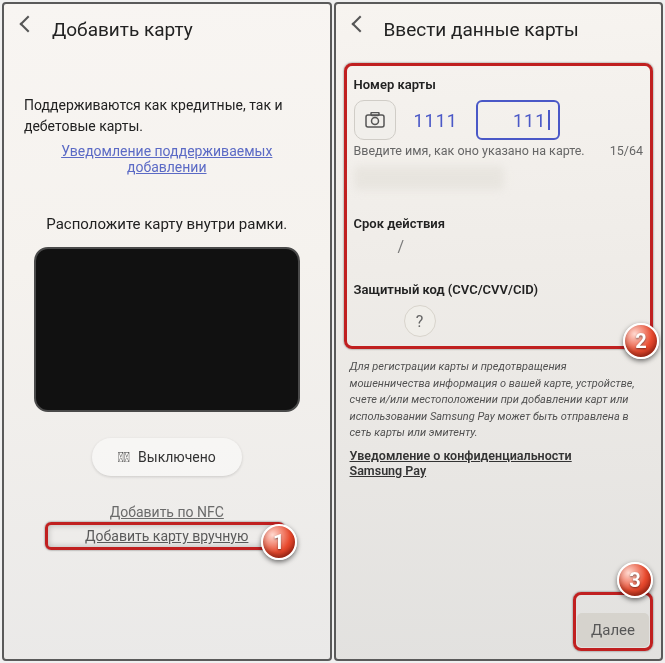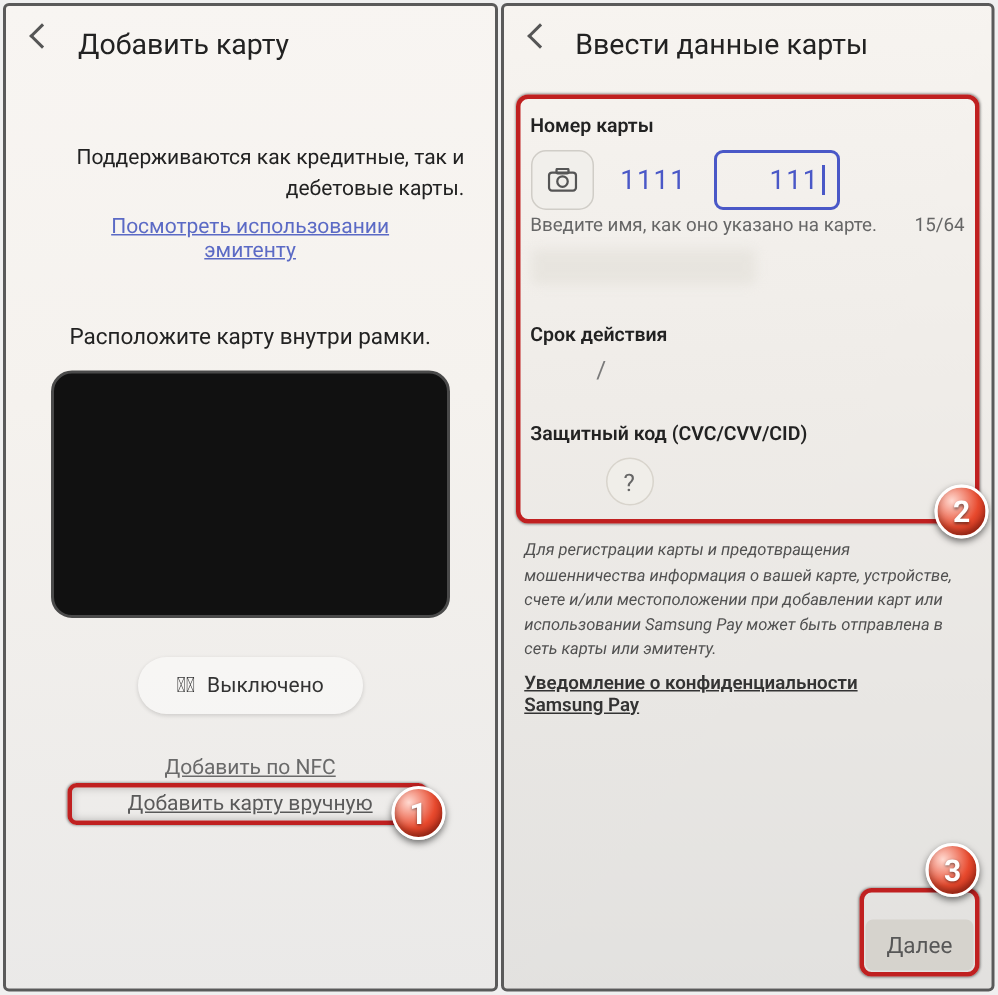--- a/index.html
+++ b/index.html
@@ -32,21 +32,21 @@
   }
   .back-icon {
     width: 12px; height: 12px;
     border-left: 2px solid #555;
     border-bottom: 2px solid #555;
     transform: rotate(45deg);
     margin-right: 18px;
   }
   .content { padding: 0 20px; }
   .lead {
-    text-align: right;
+    text-align: left;
     font-size: 14px;
     color: #222;
     line-height: 1.5;
     margin-top: 40px;
   }
   .link {
     text-align: center;
     color: #5b6ac5;
     font-size: 14px;
     text-decoration: underline;
@@ -248,22 +248,22 @@
   <div class="header">
     <div class="back-icon"></div>
     <span>Добавить карту</span>
   </div>
   <div class="content">
     <div class="lead">
       <div>Поддерживаются как кредитные, так и</div>
       <div>дебетовые карты.</div>
     </div>
     <div class="link">
-      <div>Посмотреть использовании</div>
-      <div>эмитенту</div>
+      <div>Уведомление поддерживаемых</div>
+      <div>добавлении</div>
     </div>
     <div class="instruct">Расположите карту внутри рамки.</div>
     <div class="card-frame"></div>
     <div class="flash-btn">
       <span class="flash-icon">⚡⃠</span>
       <span>Выключено</span>
     </div>
     <div class="nfc">Добавить по NFC</div>
     <div class="manual-wrap">
       <div class="manual">Добавить карту вручную</div>

